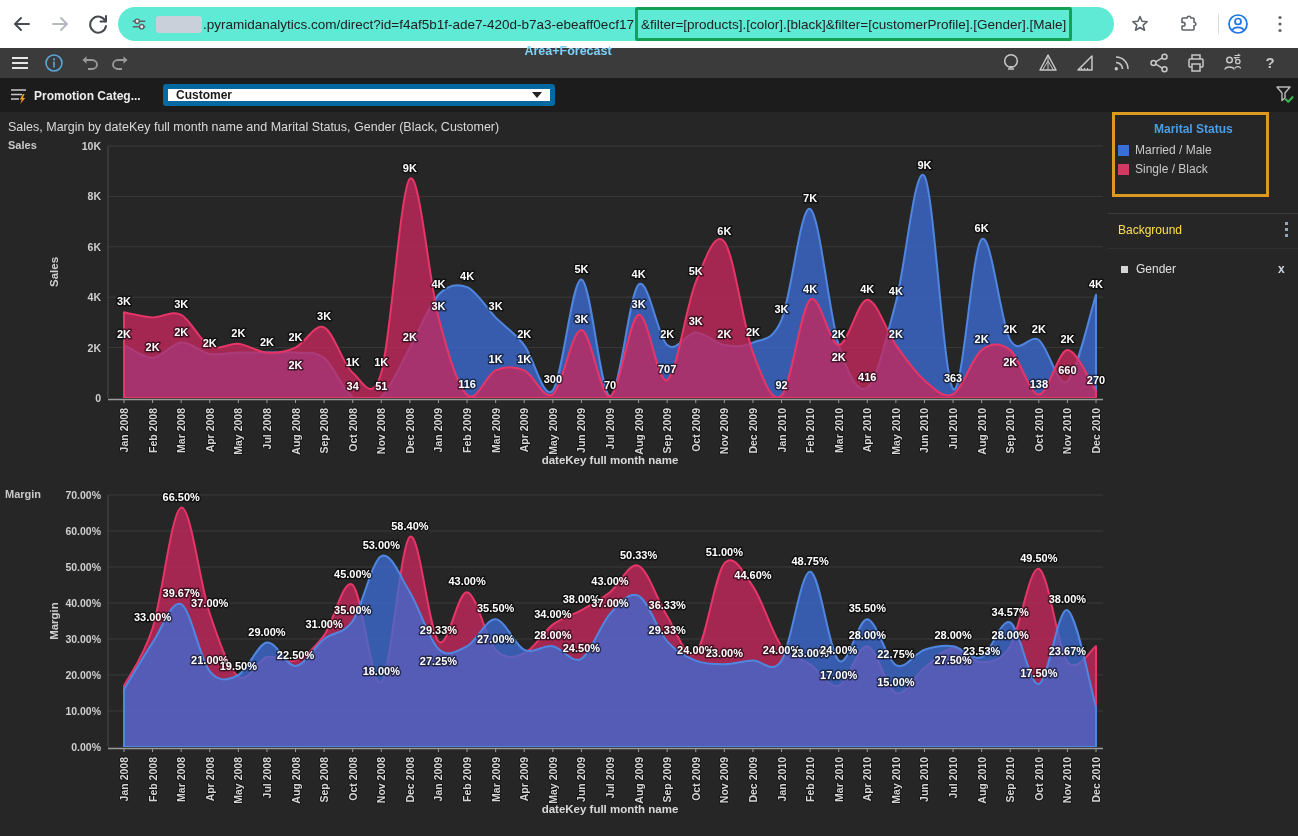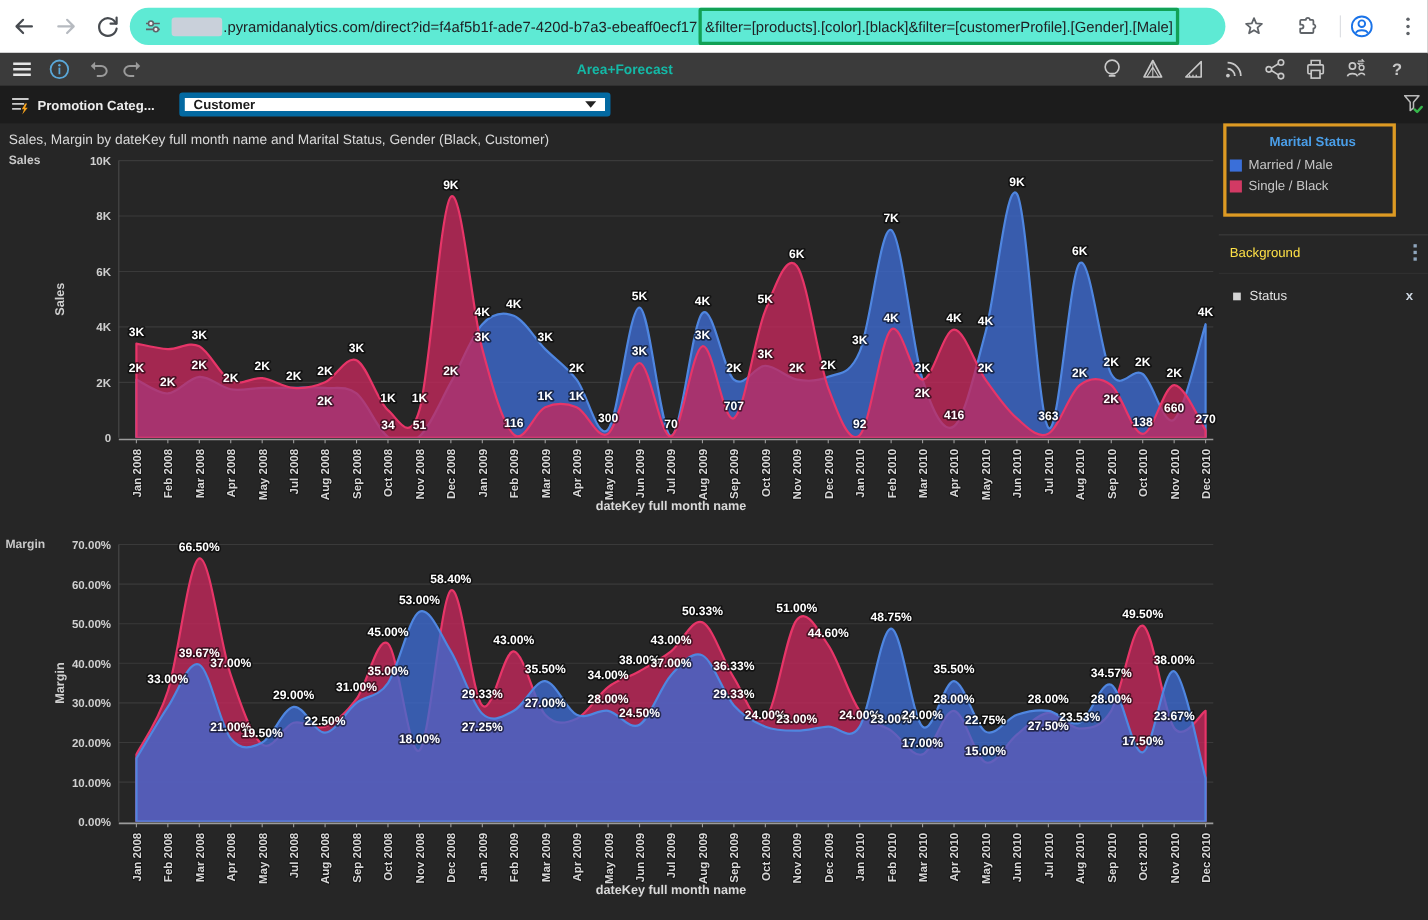--- a/index.html
+++ b/index.html
@@ -15,22 +15,22 @@
   .tune-wrap{margin:0 8px 0 12px;display:flex;align-items:center;}
   .redacted{display:inline-block;width:46px;height:17px;border-radius:3px;background:#c9d0da;margin-right:1px;}
   .url-text{font-size:13.5px;color:#202124;letter-spacing:0;}
   .url-hl{display:inline-flex;align-items:center;height:28px;border:3px solid #12a155;border-radius:2px;
           padding:0 3px;margin-left:1px;background:transparent;}
   .bar-right-ic{position:absolute;top:12px;width:24px;height:24px;}
   .bar-divider{position:absolute;left:1218px;top:14px;width:1px;height:20px;background:#dadce0;}
   
   .app-toolbar{position:absolute;left:0;top:48px;width:1298px;height:30px;background:#3b3b3b;z-index:3;}
   .tb-ic{position:absolute;top:3px;width:24px;height:24px;}
-  .tb-title{position:absolute;left:568px;top:56px;transform:translateX(-50%);
-            font-size:12.5px;font-weight:bold;color:#14b8a6;z-index:4;white-space:nowrap;}
+  .tb-title{position:absolute;left:568px;top:44px;transform:translateX(-50%);
+            font-size:12.5px;font-weight:bold;color:#7dd3fc;z-index:4;white-space:nowrap;}
   
   .filter-bar{position:absolute;left:0;top:78px;width:1298px;height:34px;background:#1c1c1c;z-index:3;}
   .slicer-ic{position:absolute;left:8px;top:85px;width:22px;height:22px;z-index:4;}
   .slicer-label{position:absolute;left:34px;top:89px;font-size:12px;font-weight:bold;color:#ededed;z-index:4;}
   .dropdown{position:absolute;left:163px;top:84px;width:392px;height:22px;background:#ffffff;
             border-radius:3px;border:5px solid #0369a1;box-sizing:border-box;z-index:4;
             display:flex;align-items:center;}
   .dropdown-value{font-size:12px;font-weight:bold;color:#1a1a1a;padding-left:8px;flex:1;}
   .dropdown-caret{width:0;height:0;border-left:5px solid transparent;border-right:5px solid transparent;
                   border-top:6px solid #222;margin-right:8px;}
@@ -516,14 +516,14 @@
 
 <div class="panel-divider"></div>
 <div class="bg-panel-title">Background</div>
 <div class="kebab">
     <span></span>
     <span></span>
     <span></span>
   </div>
 <div class="panel-divider2"></div>
 <div class="bg-item-bullet" style="background: rgb(212, 212, 212);"></div>
-<div class="bg-item-label">Status</div>
+<div class="bg-item-label">Gender</div>
 <div class="bg-item-x">x</div>
 
 </body></html>

